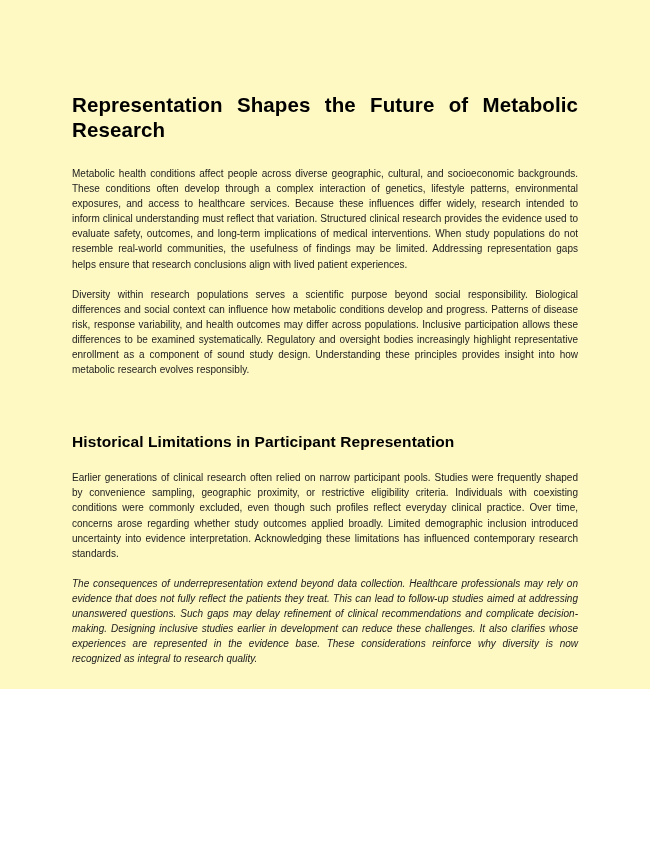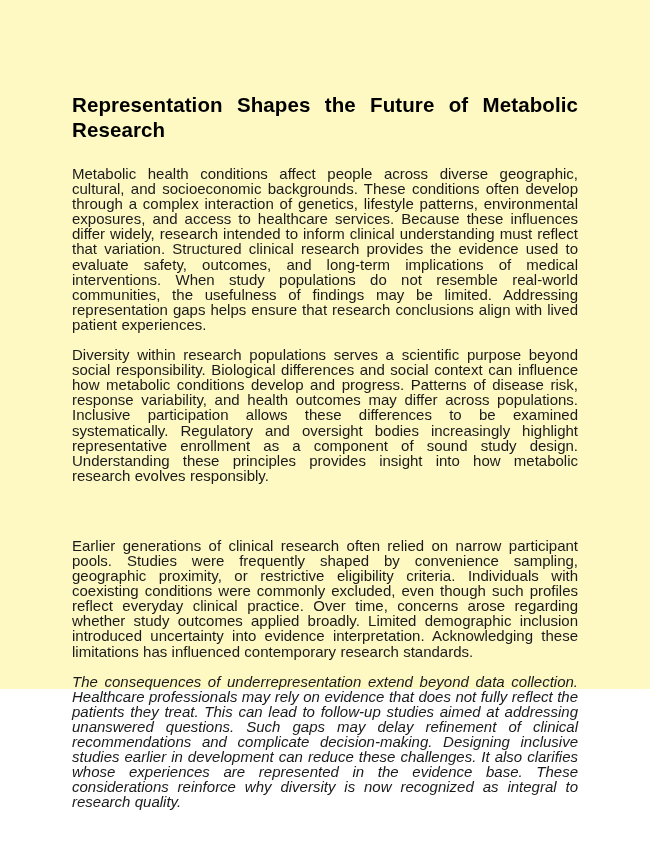--- a/index.html
+++ b/index.html
@@ -47,21 +47,21 @@
   .section-heading {
     font-size: 15.5px;
     font-weight: bold;
     line-height: 20px;
     letter-spacing: 0.1px;
     margin: 0 0 18px 0;
     color: #000000;
   }
 
   .body-par {
-    font-size: 15px;
+    font-size: 10px;
     line-height: 15.1px;
     text-align: justify;
     text-align-last: left;
     margin: 0 0 15px 0;
     color: #1a1a1a;
     word-spacing: 0.2px;
   }
 
   .body-par:last-child {
     margin-bottom: 0;
@@ -84,20 +84,21 @@
   <div class="content">
 
     <h1 class="doc-title">Representation Shapes the Future of Metabolic Research</h1>
 
     <p class="body-par">Metabolic health conditions affect people across diverse geographic, cultural, and socioeconomic backgrounds. These conditions often develop through a complex interaction of genetics, lifestyle patterns, environmental exposures, and access to healthcare services. Because these influences differ widely, research intended to inform clinical understanding must reflect that variation. Structured clinical research provides the evidence used to evaluate safety, outcomes, and long-term implications of medical interventions. When study populations do not resemble real-world communities, the usefulness of findings may be limited. Addressing representation gaps helps ensure that research conclusions align with lived patient experiences.</p>
 
     <p class="body-par">Diversity within research populations serves a scientific purpose beyond social responsibility. Biological differences and social context can influence how metabolic conditions develop and progress. Patterns of disease risk, response variability, and health outcomes may differ across populations. Inclusive participation allows these differences to be examined systematically. Regulatory and oversight bodies increasingly highlight representative enrollment as a component of sound study design. Understanding these principles provides insight into how metabolic research evolves responsibly.</p>
 
     <div class="section-block">
 
+      <h2 class="section-heading">Historical Limitations in Participant Representation</h2>
 
       <p class="body-par">Earlier generations of clinical research often relied on narrow participant pools. Studies were frequently shaped by convenience sampling, geographic proximity, or restrictive eligibility criteria. Individuals with coexisting conditions were commonly excluded, even though such profiles reflect everyday clinical practice. Over time, concerns arose regarding whether study outcomes applied broadly. Limited demographic inclusion introduced uncertainty into evidence interpretation. Acknowledging these limitations has influenced contemporary research standards.</p>
 
       <p class="body-par">The consequences of underrepresentation extend beyond data collection. Healthcare professionals may rely on evidence that does not fully reflect the patients they treat. This can lead to follow-up studies aimed at addressing unanswered questions. Such gaps may delay refinement of clinical recommendations and complicate decision-making. Designing inclusive studies earlier in development can reduce these challenges. It also clarifies whose experiences are represented in the evidence base. These considerations reinforce why diversity is now recognized as integral to research quality.</p>
 
     </div>
 
   </div>
 
 </div>

